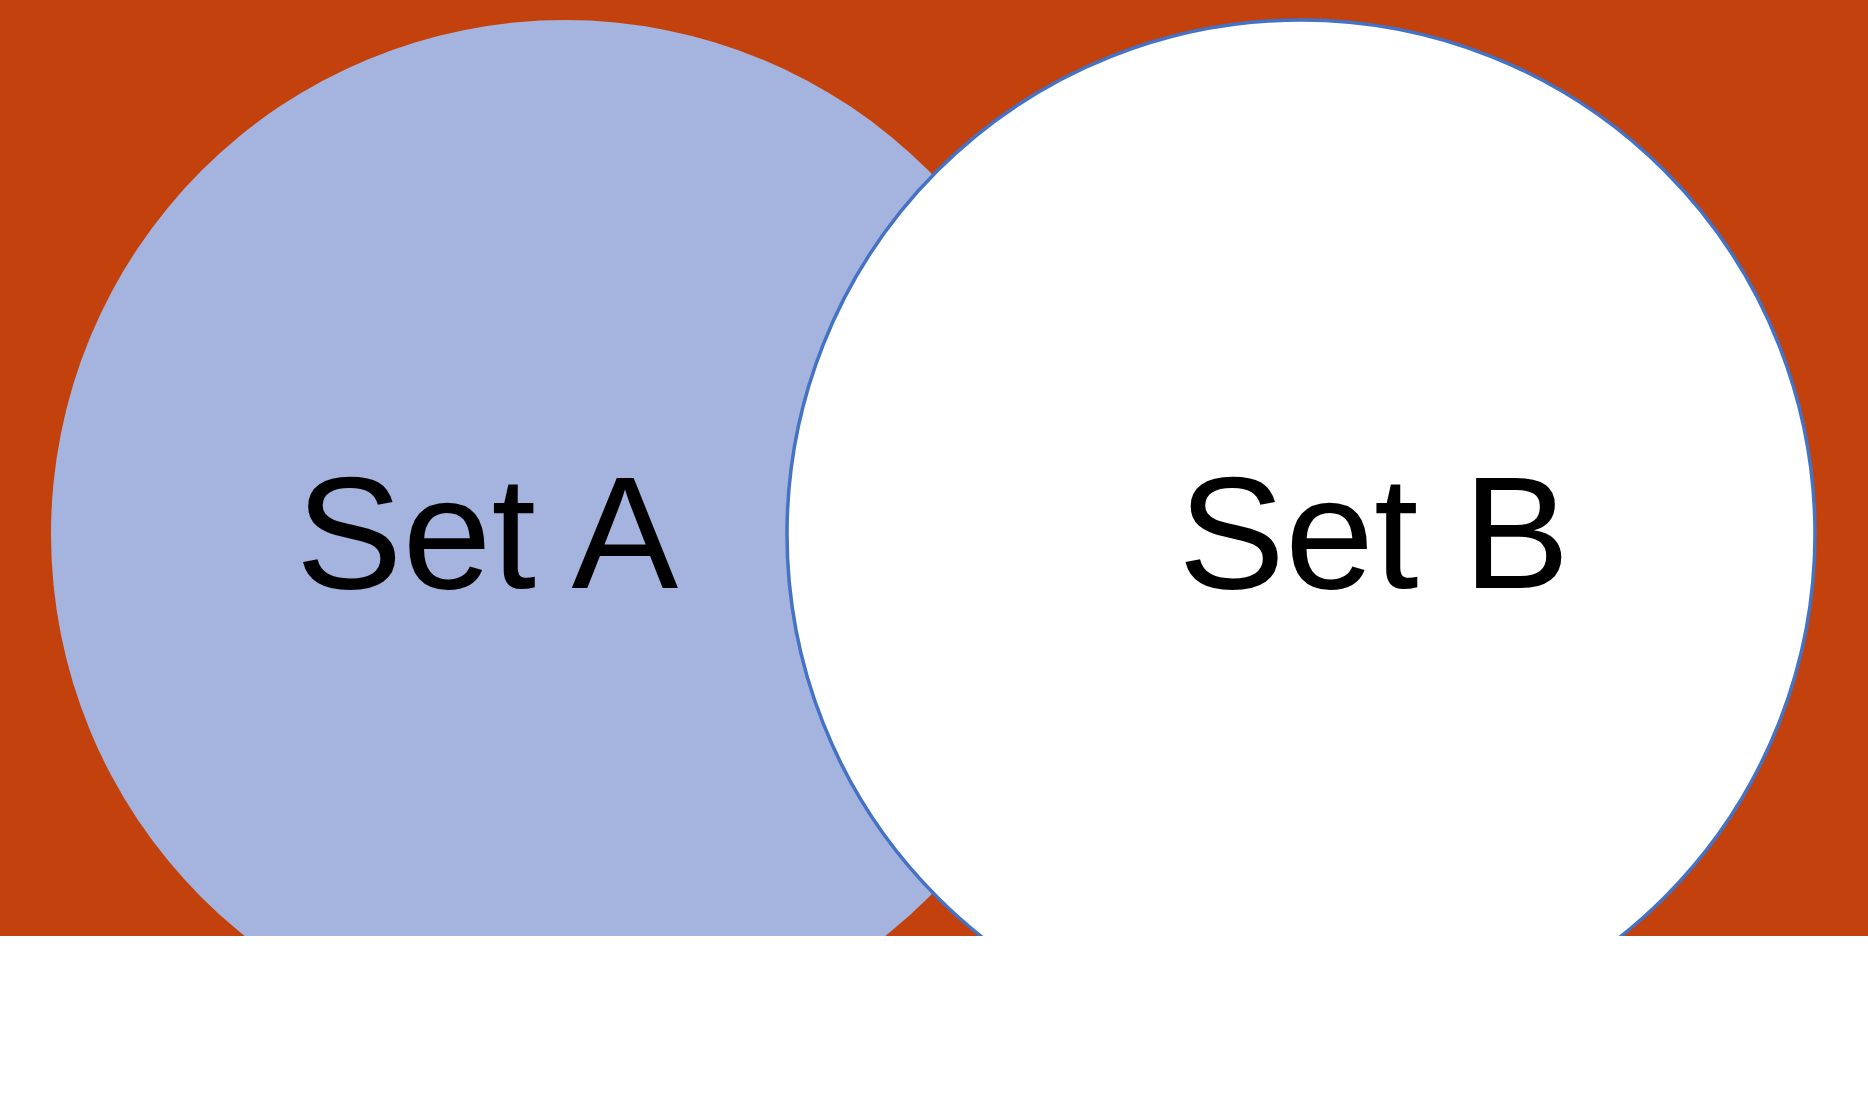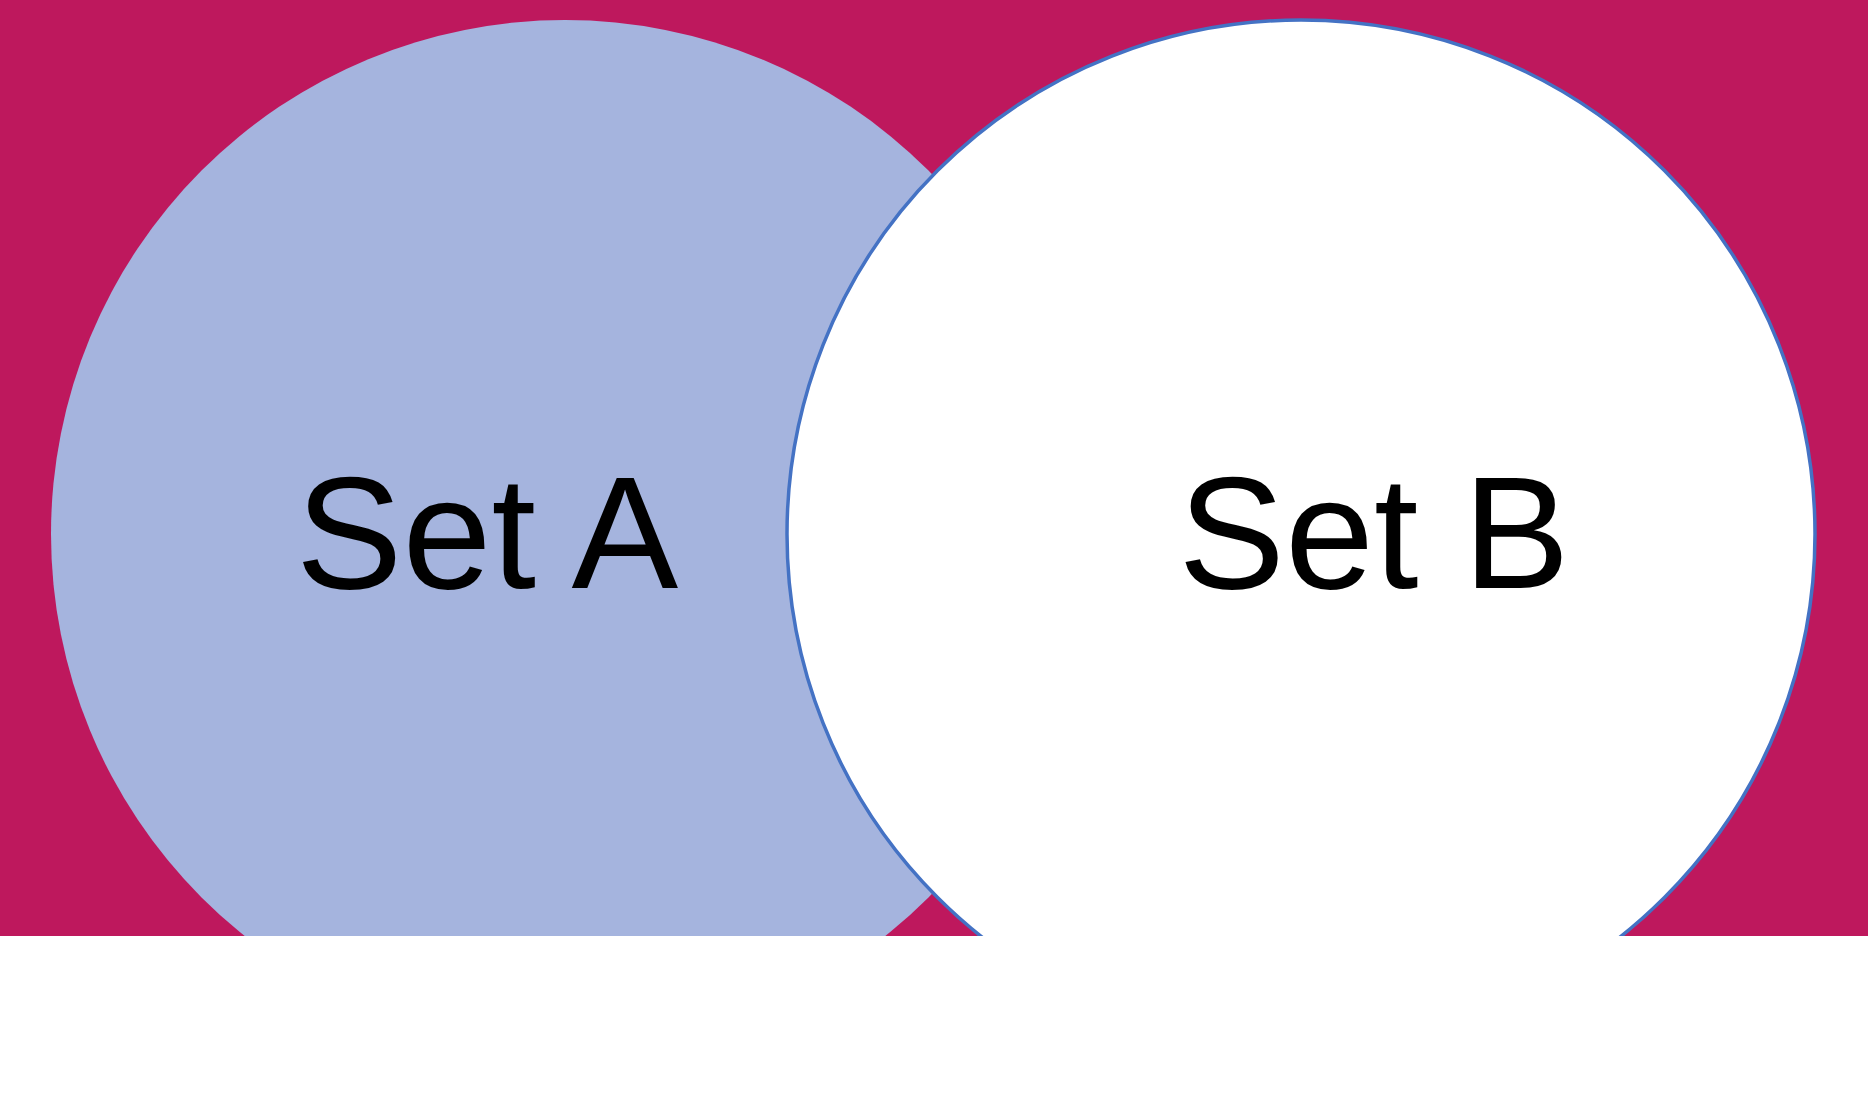--- a/index.html
+++ b/index.html
@@ -4,21 +4,21 @@
 <style>
   html, body {
     margin: 0;
     padding: 0;
     background: #ffffff;
   }
   .stage {
     position: relative;
     width: 1868px;
     height: 936px;
-    background: #be185d;
+    background: #c2410c;
     overflow: hidden;
     font-family: "Liberation Sans", sans-serif;
   }
   svg.venn {
     display: block;
     width: 1868px;
     height: 1104px;
   }
   .set-label {
     font-family: "Liberation Sans", sans-serif;

